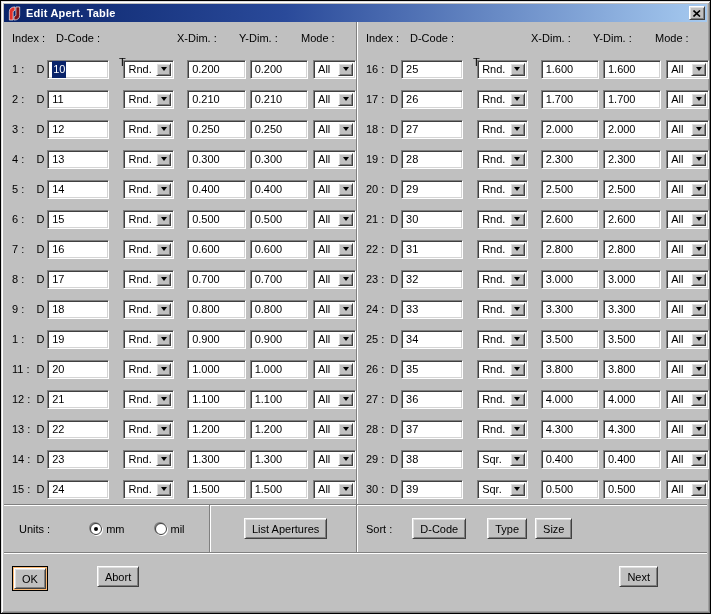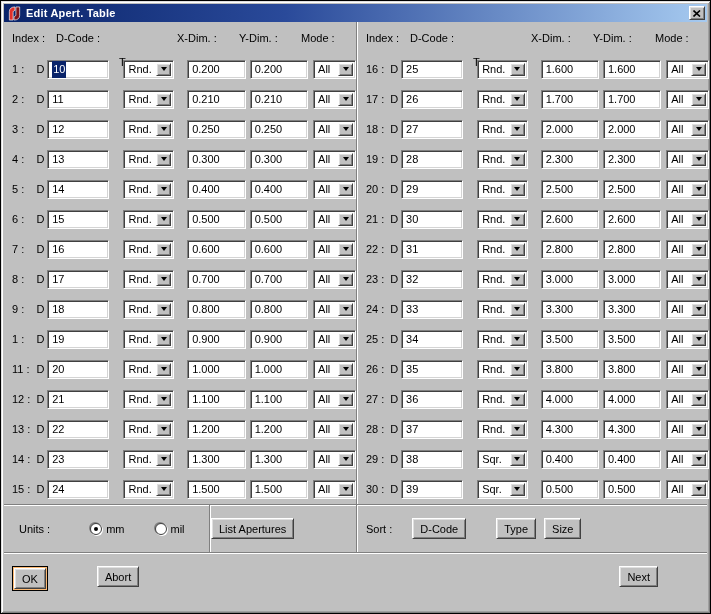--- a/index.html
+++ b/index.html
@@ -70,21 +70,21 @@
     display:flex; align-items:center; justify-content:center;
   }
   .tri { width:0; height:0; border-left:3px solid transparent; border-right:3px solid transparent; border-top:4px solid #000; }
 
   .bottom-strip {
     height:49px; display:flex;
     border-top:1px solid #808080; border-bottom:1px solid #808080;
     box-shadow: inset 0 1px 0 #ffffff, 0 1px 0 #ffffff;
   }
   .units-sec { width:205px; display:flex; align-items:center; padding-left:15px; }
-  .listap-sec { width:145px; display:flex; align-items:center; }
+  .listap-sec { width:145px; display:flex; align-items:center; padding-left:33px; }
   .sort-sec { flex:1; display:flex; align-items:center; padding-left:8px; }
   .units-label { white-space:nowrap; }
   .radio-group { display:flex; align-items:center; margin-left:40px; }
   .radio-group.second { margin-left:30px; }
   .radio {
     width:12px; height:12px; border-radius:50%; background:#fff;
     border:1px solid #404040;
     box-shadow: -1px -1px 0 #808080, 1px 1px 0 #ffffff;
     display:flex; align-items:center; justify-content:center;
   }
@@ -94,21 +94,21 @@
 
   .btn {
     height:21px; background:#c0c0c0; padding:0 7px;
     border:1px solid; border-color:#ffffff #404040 #404040 #ffffff;
     box-shadow: inset 1px 1px 0 #dfdfdf, inset -1px -1px 0 #808080;
     display:flex; align-items:center; justify-content:center;
     font-size:11px; white-space:nowrap;
   }
   .sort-label { white-space:nowrap; }
   .btn-dcode { margin-left:20px; }
-  .btn-type  { margin-left:30px; }
+  .btn-type  { margin-left:21px; }
   .btn-size  { margin-left:8px; }
 
   .button-row { height:59px; display:flex; align-items:flex-start; padding:13px 8px 0 8px; }
   .default-ring { border:1px solid #000; padding:1px; background:#fdba74; height:25px; }
   .default-ring .btn { height:21px; }
   .btn-ok { min-width:28px; }
   .btn-abort { margin-left:49px; }
   .btn-next { margin-left:auto; margin-right:41px; }
 </style>
 </head>

